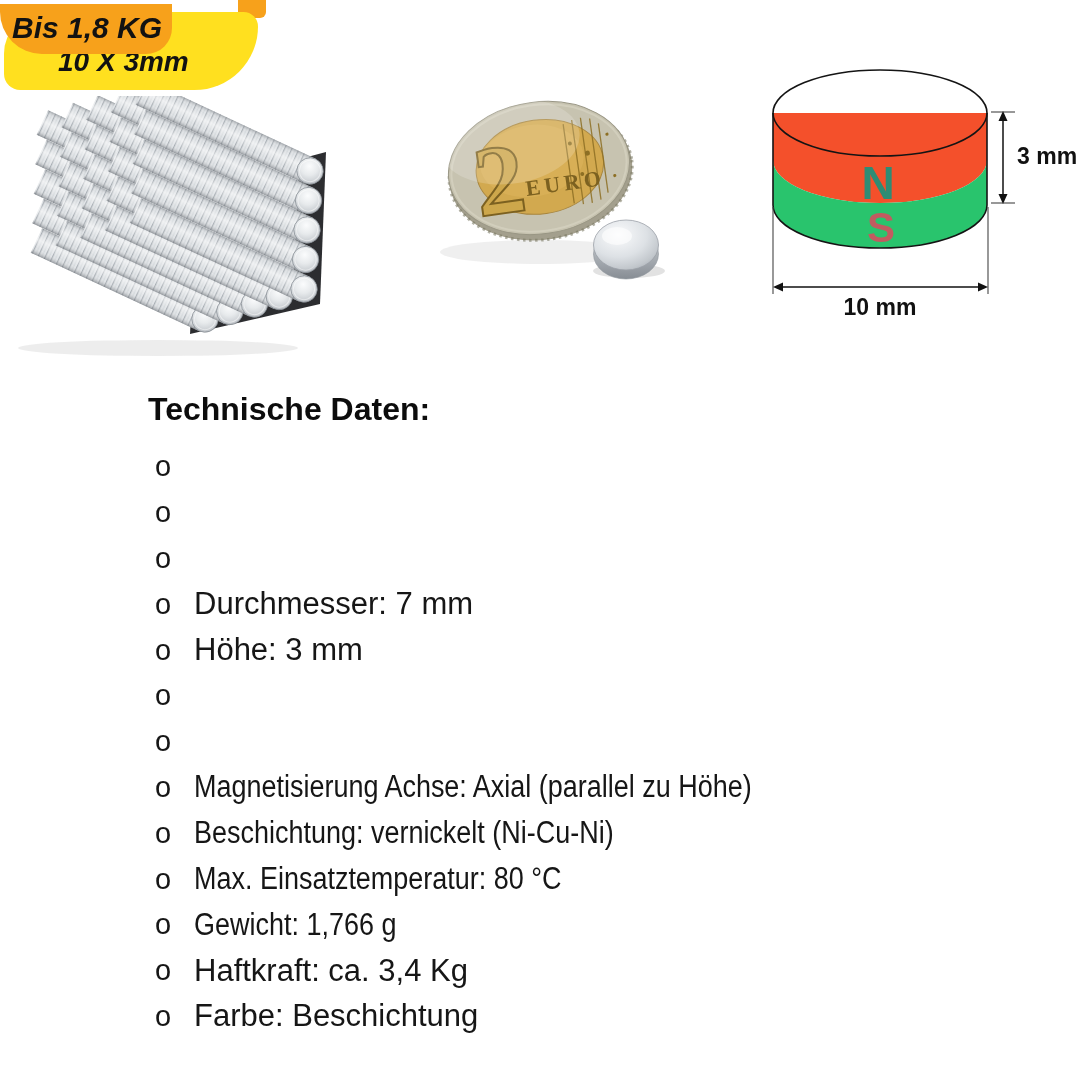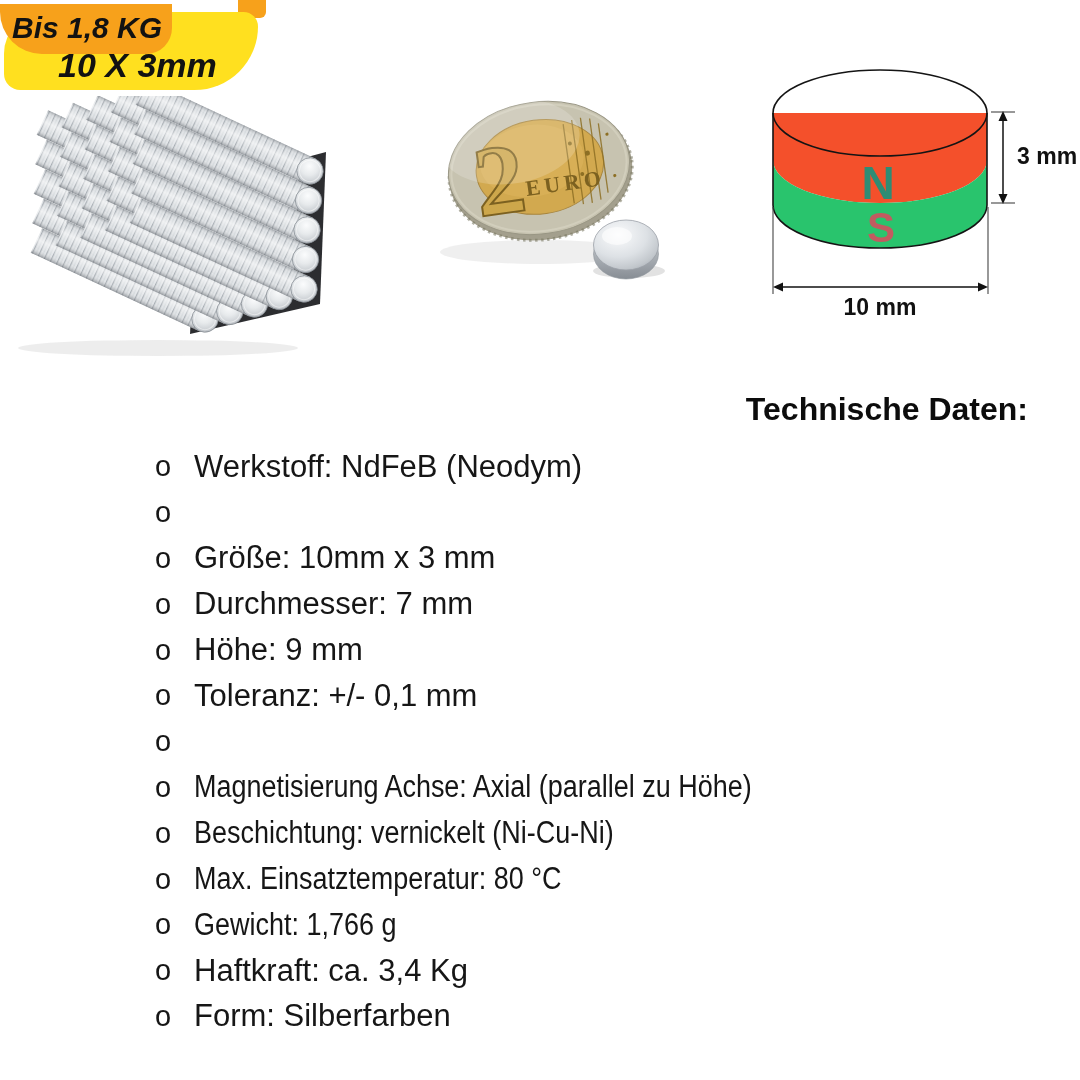--- a/index.html
+++ b/index.html
@@ -8,21 +8,21 @@
 
   
   .badge-sliver{position:absolute;left:238px;top:0;width:28px;height:18px;
                 background:var(--badge-orange,#F7A11B);border-radius:0 0 6px 0;z-index:1;}
   .badge-yellow{position:absolute;left:4px;top:12px;width:254px;height:78px;
                 background:var(--badge-yellow,#FFE01F);border-radius:46px 16px 70px 18px;z-index:2;}
   .badge-orange{position:absolute;left:0;top:4px;width:172px;height:50px;
                 background:var(--badge-orange,#F7A11B);border-radius:0 0 26px 42px;z-index:3;}
   .badge-orange .badge-text{position:absolute;left:12px;top:7px;font-size:30px;font-weight:bold;
                 font-style:italic;color:#121212;white-space:nowrap;}
-  .badge-yellow .badge-text{position:absolute;left:54px;top:34px;font-size:34px;font-weight:bold;
+  .badge-yellow .badge-text{position:absolute;left:54px;top:34px;font-size:28px;font-weight:bold;
                 font-style:italic;color:#121212;white-space:nowrap;}
 
   
   .stack-svg{position:absolute;left:8px;top:96px;}
   .coin-svg{position:absolute;left:420px;top:80px;}
   .diagram-svg{position:absolute;left:745px;top:52px;}
   .fill-north{fill:var(--magnet-north,#F4502B);}
   .fill-south{fill:var(--magnet-south,#29C46D);}
   .pole-letter{font-family:"Liberation Sans",sans-serif;font-weight:bold;}
   .pole-n{fill:var(--north-letter,#2E8C74);font-size:46px;}
@@ -32,21 +32,21 @@
   .guide-line{stroke:#444;stroke-width:1.1;fill:none;}
   .outline{stroke:#141414;stroke-width:1.6;fill:none;}
 
   .coin-numeral{font-family:"Liberation Serif",serif;font-weight:bold;font-size:100px;
                 fill:#cda74b;stroke:#7c6120;stroke-width:2px;}
   .coin-word{font-family:"Liberation Serif",serif;font-weight:bold;font-size:22px;
              letter-spacing:4px;fill:#7c6120;}
 
   
   .specs{position:absolute;left:148px;top:390px;width:880px;}
-  .specs-title{margin:0 0 16px 0;font-size:32px;line-height:38px;font-weight:bold;color:#0c0c0c;text-align:right;}
+  .specs-title{margin:0 0 16px 0;font-size:32px;line-height:38px;font-weight:bold;color:#0c0c0c;}
   .specs ul{list-style:none;margin:0;padding:0;}
   .spec-item{height:45.8px;display:flex;align-items:center;font-size:31px;color:#161616;}
   .spec-item .bullet{width:46px;flex:0 0 46px;font-size:29px;padding-left:7px;box-sizing:border-box;}
   .spec-item .spec-text{white-space:nowrap;}
   .spec-item.condensed .spec-text{display:inline-block;transform:scaleX(0.87);transform-origin:0 50%;}
 </style>
 </head>
 <body>
 
 <div class="canvas">
@@ -192,40 +192,37 @@
       <polygon points="243,235 233,230.5 233,239.5" fill="#111"></polygon>
       <text class="dim-label" x="135" y="263" text-anchor="middle">10 mm</text>
     </g>
   </svg>
 
   <div class="specs">
     <h2 class="specs-title">Technische Daten:</h2>
     <ul>
       <li class="spec-item">
           <span class="bullet">o</span>
-          <span class="spec-text">Werkstoff: NdFeB (Neodym)</span>
-        </li>
-      <li class="spec-item">
-          <span class="bullet">o</span>
-        </li>
-      <li class="spec-item">
-          <span class="bullet">o</span>
-          <span class="spec-text">Größe: 10mm x 3 mm</span>
+        </li>
+      <li class="spec-item">
+          <span class="bullet">o</span>
+        </li>
+      <li class="spec-item">
+          <span class="bullet">o</span>
         </li>
       <li class="spec-item">
           <span class="bullet">o</span>
           <span class="spec-text">Durchmesser: 7 mm</span>
         </li>
       <li class="spec-item">
           <span class="bullet">o</span>
-          <span class="spec-text">Höhe: 9 mm</span>
-        </li>
-      <li class="spec-item">
-          <span class="bullet">o</span>
-          <span class="spec-text">Toleranz: +/- 0,1 mm</span>
+          <span class="spec-text">Höhe: 3 mm</span>
+        </li>
+      <li class="spec-item">
+          <span class="bullet">o</span>
         </li>
       <li class="spec-item">
           <span class="bullet">o</span>
         </li>
       <li class="spec-item condensed">
           <span class="bullet">o</span>
           <span class="spec-text">Magnetisierung Achse: Axial (parallel zu Höhe)</span>
         </li>
       <li class="spec-item condensed">
           <span class="bullet">o</span>
@@ -238,18 +235,18 @@
       <li class="spec-item condensed">
           <span class="bullet">o</span>
           <span class="spec-text">Gewicht: 1,766 g</span>
         </li>
       <li class="spec-item">
           <span class="bullet">o</span>
           <span class="spec-text">Haftkraft: ca. 3,4 Kg</span>
         </li>
       <li class="spec-item">
           <span class="bullet">o</span>
-          <span class="spec-text">Form: Silberfarben</span>
+          <span class="spec-text">Farbe: Beschichtung</span>
         </li>
     </ul>
   </div>
 
 </div>
 
 </body></html>

